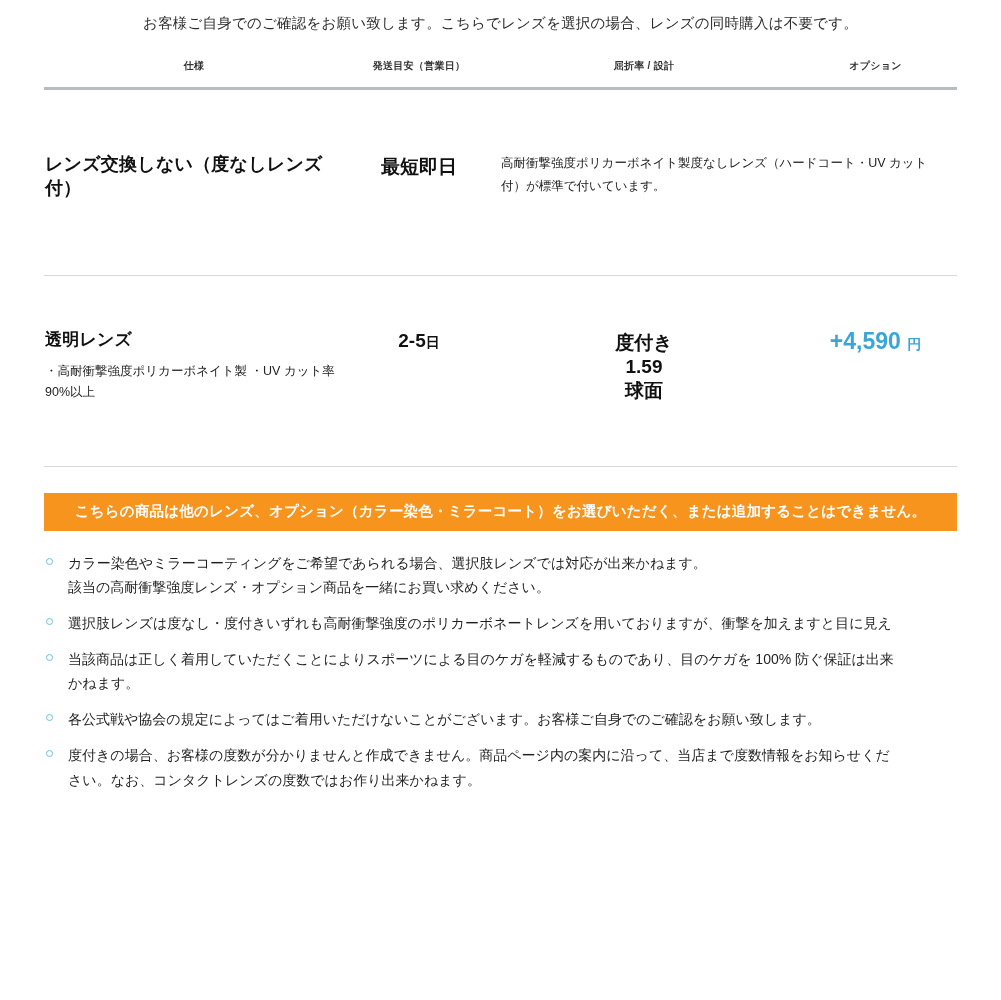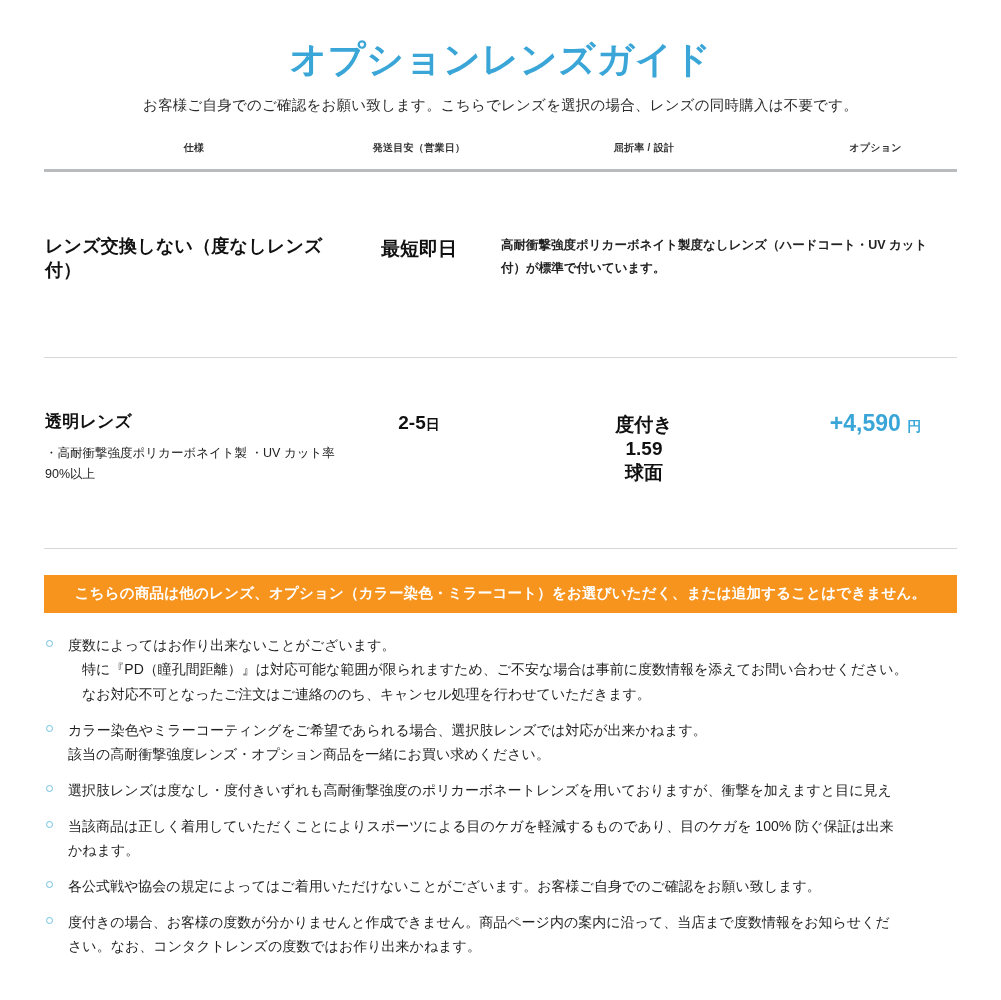--- a/index.html
+++ b/index.html
@@ -101,21 +101,20 @@
   }
   .ship .unit {
     font-size: 14px;
   }
   .desc {
     font-size: 12.5px;
     line-height: 1.8;
     color: #222;
     padding-left: 6px;
     padding-right: 10px;
-    font-weight: bold;
   }
   .row2-cells {
     display: flex;
     align-items: center;
     justify-content: space-between;
     padding-top: 2px;
     flex-direction: column;
   }
   .cell-power,
   .cell-index,
@@ -182,21 +181,20 @@
   }
   .notes li .ln.indent {
     padding-left: 14px;
   }
 </style>
 </head>
 <body>
 
 <div class="page">
 
-  <h1 class="title">オプションレンズガイド</h1>
   <p class="subtitle">お客様ご自身でのご確認をお願い致します。こちらでレンズを選択の場合、レンズの同時購入は不要です。</p>
 
   <table class="lens-table">
     <thead>
       <tr class="head-row">
         <th class="col-spec">仕様</th>
         <th class="col-ship">発送目安（営業日）</th>
         <th class="col-index">屈折率 / 設計</th>
         <th class="col-price">オプション</th>
       </tr>
@@ -239,26 +237,20 @@
       </tr>
 
     </tbody>
   </table>
 
   <div class="banner">こちらの商品は他のレンズ、オプション（カラー染色・ミラーコート）をお選びいただく、または追加することはできません。</div>
 
   <ul class="notes">
     <li>
       <span class="bullet"></span>
-      <span class="ln">度数によってはお作り出来ないことがございます。</span>
-      <span class="ln indent">特に『PD（瞳孔間距離）』は対応可能な範囲が限られますため、ご不安な場合は事前に度数情報を添えてお問い合わせください。</span>
-      <span class="ln indent">なお対応不可となったご注文はご連絡ののち、キャンセル処理を行わせていただきます。</span>
-    </li>
-    <li>
-      <span class="bullet"></span>
       <span class="ln">カラー染色やミラーコーティングをご希望であられる場合、選択肢レンズでは対応が出来かねます。</span>
       <span class="ln">該当の高耐衝撃強度レンズ・オプション商品を一緒にお買い求めください。</span>
     </li>
     <li>
       <span class="bullet"></span>
       <span class="ln">選択肢レンズは度なし・度付きいずれも高耐衝撃強度のポリカーボネートレンズを用いておりますが、衝撃を加えますと目に見え</span>
     </li>
     <li>
       <span class="bullet"></span>
       <span class="ln">当該商品は正しく着用していただくことによりスポーツによる目のケガを軽減するものであり、目のケガを 100% 防ぐ保証は出来</span>

